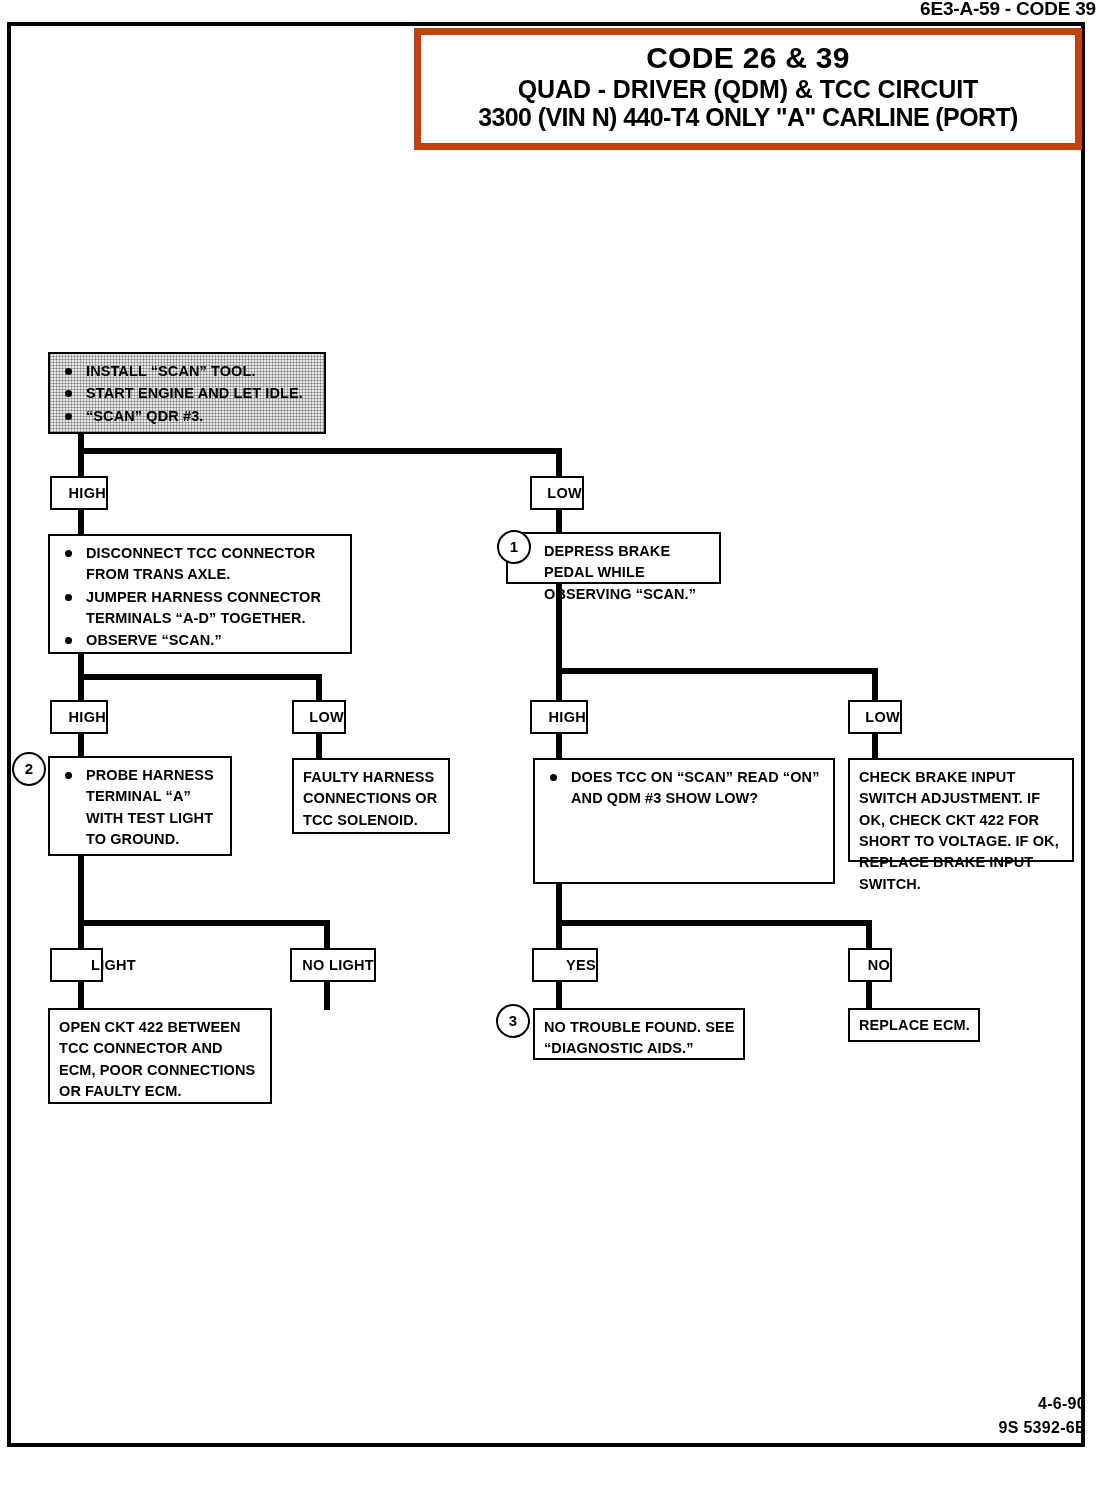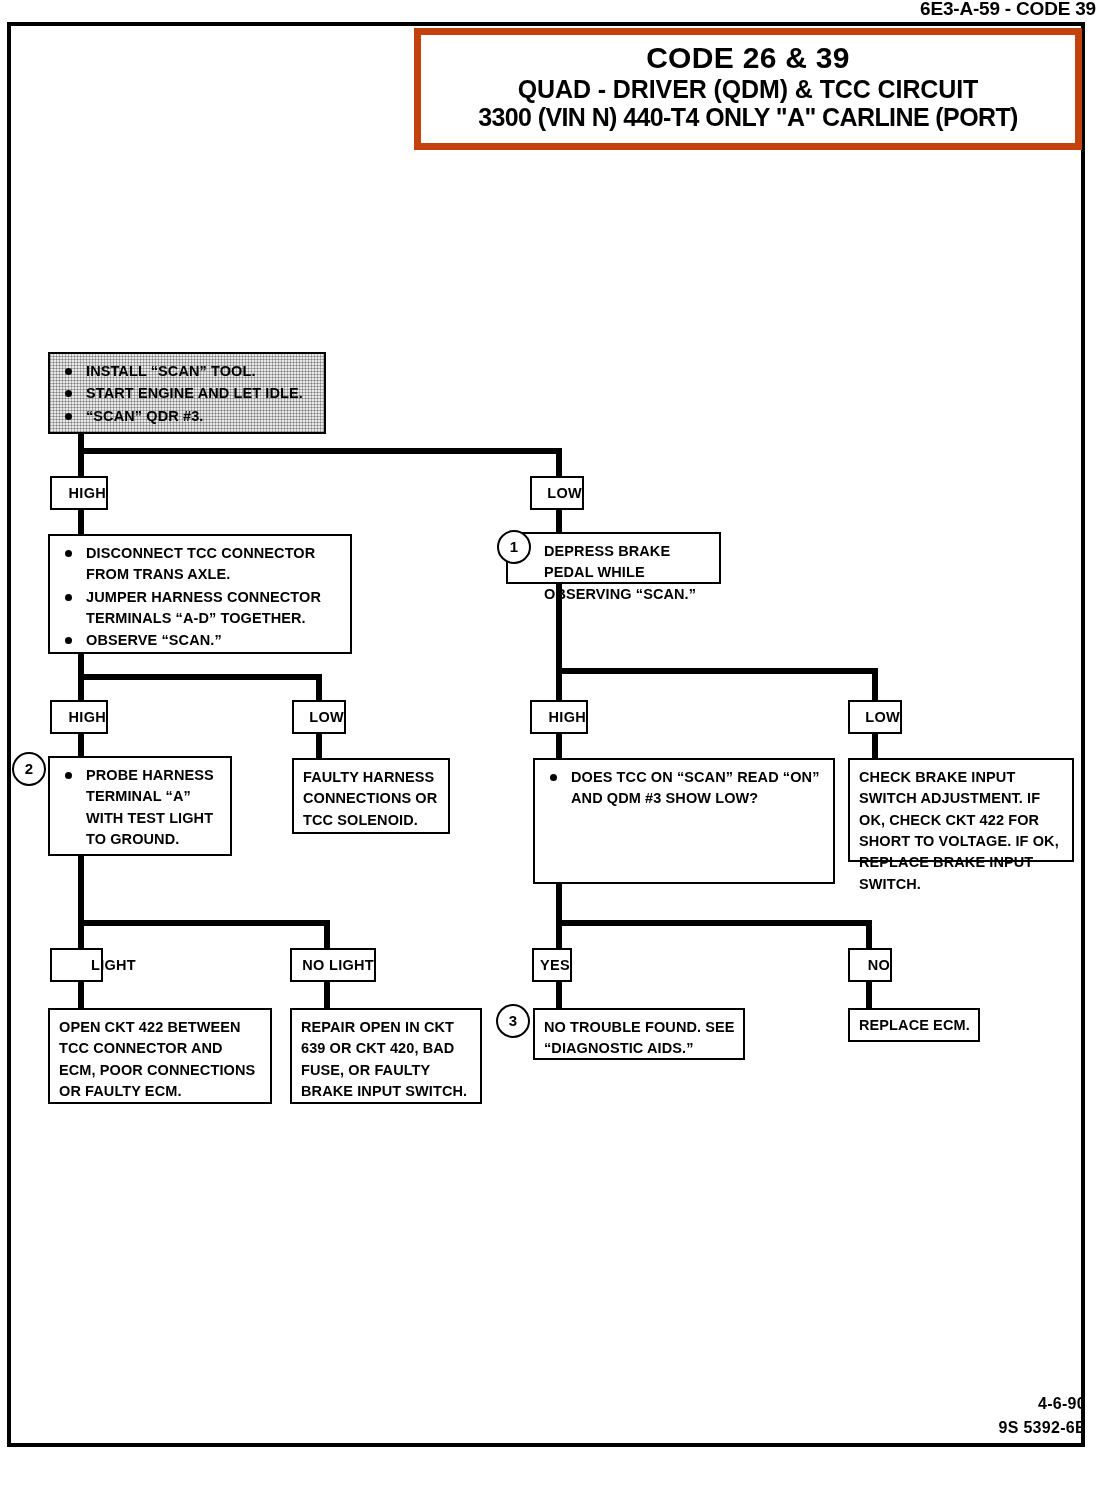--- a/index.html
+++ b/index.html
@@ -248,30 +248,27 @@
       <li>DOES TCC ON “SCAN” READ “ON” AND QDM #3 SHOW LOW?</li>
     </ul>
   </div>
 
   <div class="fbox" style="left:848px; top:758px; width:226px; height:104px;">
     <p>CHECK BRAKE INPUT SWITCH ADJUSTMENT.  IF OK, CHECK CKT 422 FOR SHORT TO VOLTAGE.  IF OK, REPLACE BRAKE INPUT SWITCH.</p>
   </div>
 
   <div class="lbox" style="left:50px; top:948px; width:53px;padding-left:39px;">LIGHT</div>
   <div class="lbox" style="left:290px; top:948px; width:86px;">NO LIGHT</div>
-  <div class="lbox" style="left:532px; top:948px; width:40px;">YES</div>
+  <div class="lbox" style="left:532px; top:948px; width:66px;">YES</div>
   <div class="lbox" style="left:848px; top:948px; width:44px;">NO</div>
 
   <div class="fbox" style="left:48px; top:1008px; width:224px; height:96px;">
     <p>OPEN CKT 422 BETWEEN TCC CONNECTOR AND ECM, POOR CONNECTIONS OR FAULTY ECM.</p>
   </div>
 
-  <div class="fbox" style="left:290px; top:1008px; width:192px; height:96px;">
-    <p>REPAIR OPEN IN CKT 639 OR CKT 420, BAD FUSE, OR FAULTY BRAKE INPUT SWITCH.</p>
-  </div>
 
   <div class="circ" style="left:496px; top:1004px;">3</div>
   <div class="fbox" style="left:533px; top:1008px; width:212px; height:52px;">
     <p>NO TROUBLE FOUND. SEE “DIAGNOSTIC AIDS.”</p>
   </div>
 
   <div class="fbox" style="left:848px; top:1008px; width:132px; height:34px; padding-top:5px;">
     <p>REPLACE ECM.</p>
   </div>
 

